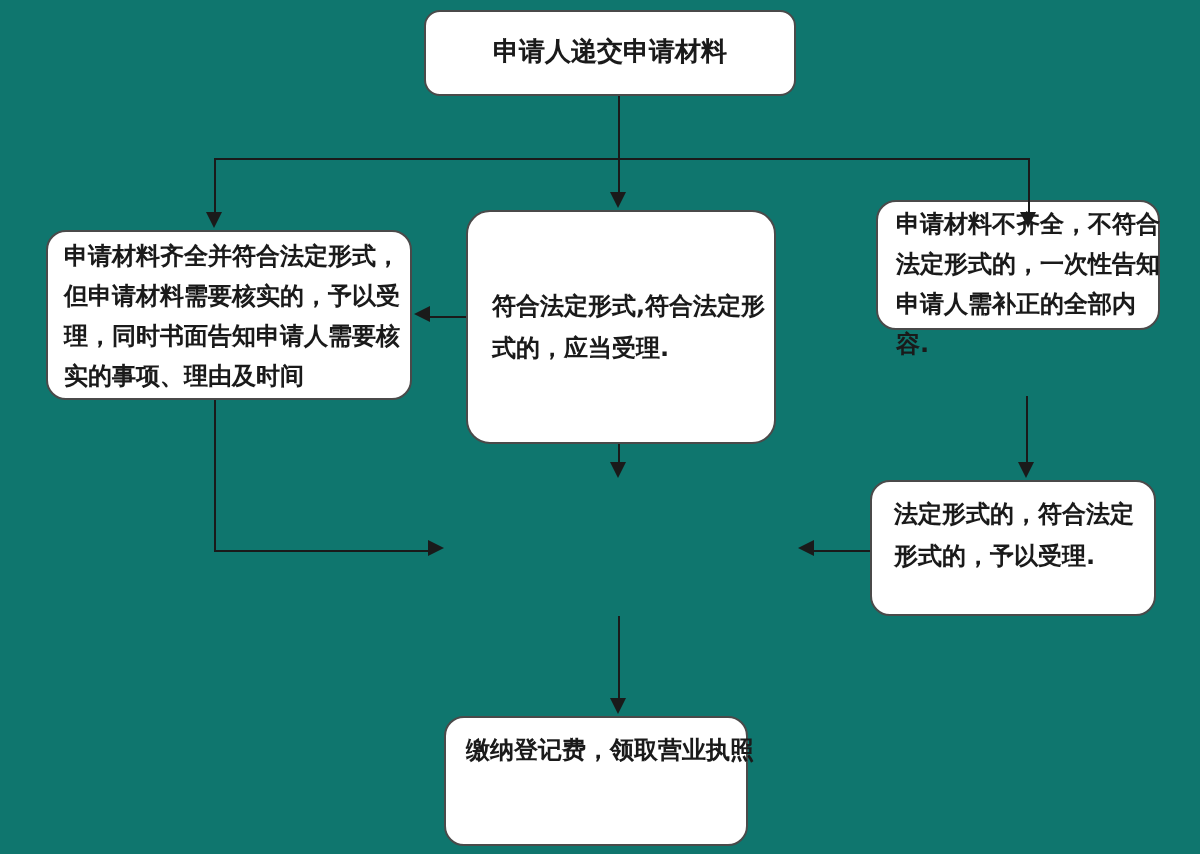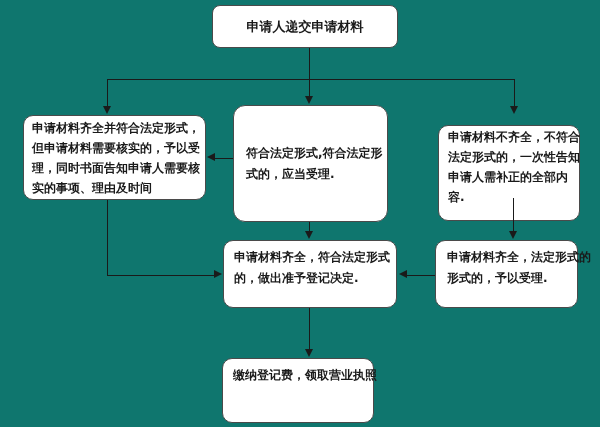--- a/index.html
+++ b/index.html
@@ -50,30 +50,28 @@
   <div class="node centered" style="left:212px; top:5px; width:186px; height:43px; font-size:13px; border-radius:8px;">申请人递交申请材料</div>
 
   <div class="node" style="left:23px; top:115px; width:183px; height:85px; padding:2px 4px 0 8px;">申请材料齐全并符合法定形式，
 但申请材料需要核实的，予以受
 理，同时书面告知申请人需要核
 实的事项、理由及时间</div>
 
   <div class="node vcenter" style="left:233px; top:105px; width:155px; height:117px; padding:0 6px 0 12px; line-height:21px; border-radius:12px;">符合法定形式,符合法定形
 式的，应当受理.</div>
 
-  <div class="node" style="left:438px; top:125px; width:142px; height:96px; padding:1px 4px 0 9px;">申请材料不齐全，不符合
+  <div class="node" style="left:438px; top:100px; width:142px; height:65px; padding:1px 4px 0 9px;">申请材料不齐全，不符合
 法定形式的，一次性告知
 申请人需补正的全部内
 容.</div>
 
-  <div class="node" style="left:435px; top:240px; width:143px; height:68px; padding:6px 4px 0 11px; line-height:21px;">申请材料齐全，法定形式的
+  <div class="node" style="left:435px; top:240px; width:143px; height:68px; padding:6px 4px 0 11px; line-height:21px;">法定形式的，符合法定
 形式的，予以受理.</div>
 
-  <div class="node" style="left:223px; top:240px; width:174px; height:68px; padding:6px 4px 0 10px; line-height:21px;">申请材料齐全，符合法定形式
-的，做出准予登记决定.</div>
 
   <div class="node" style="left:222px; top:358px; width:152px; height:65px; padding:6px 4px 0 10px; line-height:21px;">缴纳登记费，领取营业执照</div>
 
   <div class="vline" style="left:309px; top:48px; height:50px;"></div>
   <div class="arr down" style="left:305px; top:96px;"></div>
   <div class="hline" style="left:107px; top:79px; width:408px;"></div>
 
   <div class="vline" style="left:107px; top:79px; height:28px;"></div>
   <div class="arr down" style="left:103px; top:106px;"></div>
 

